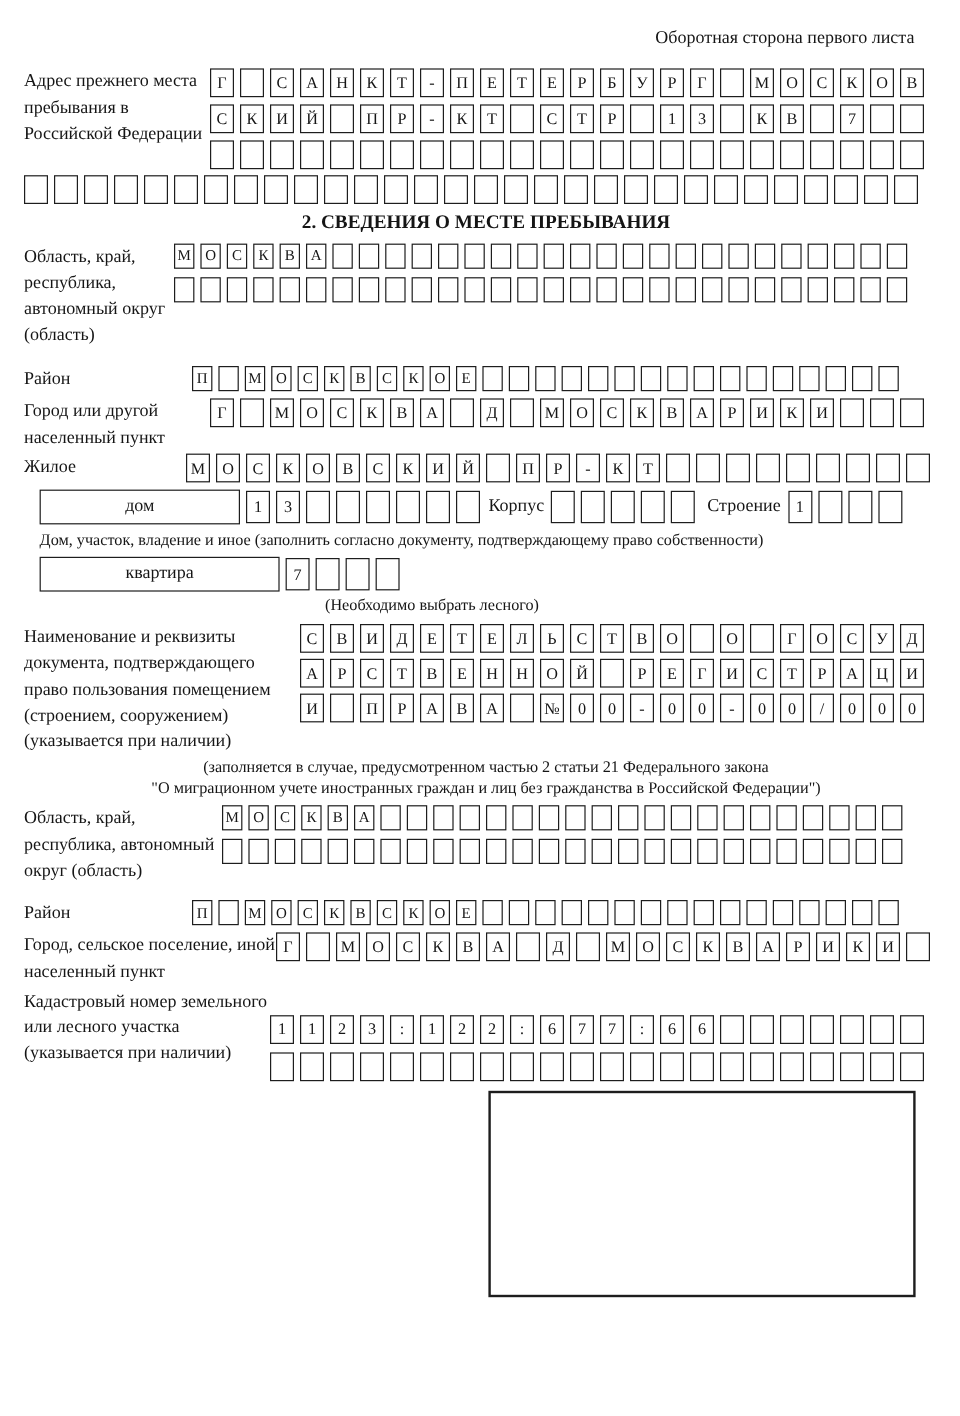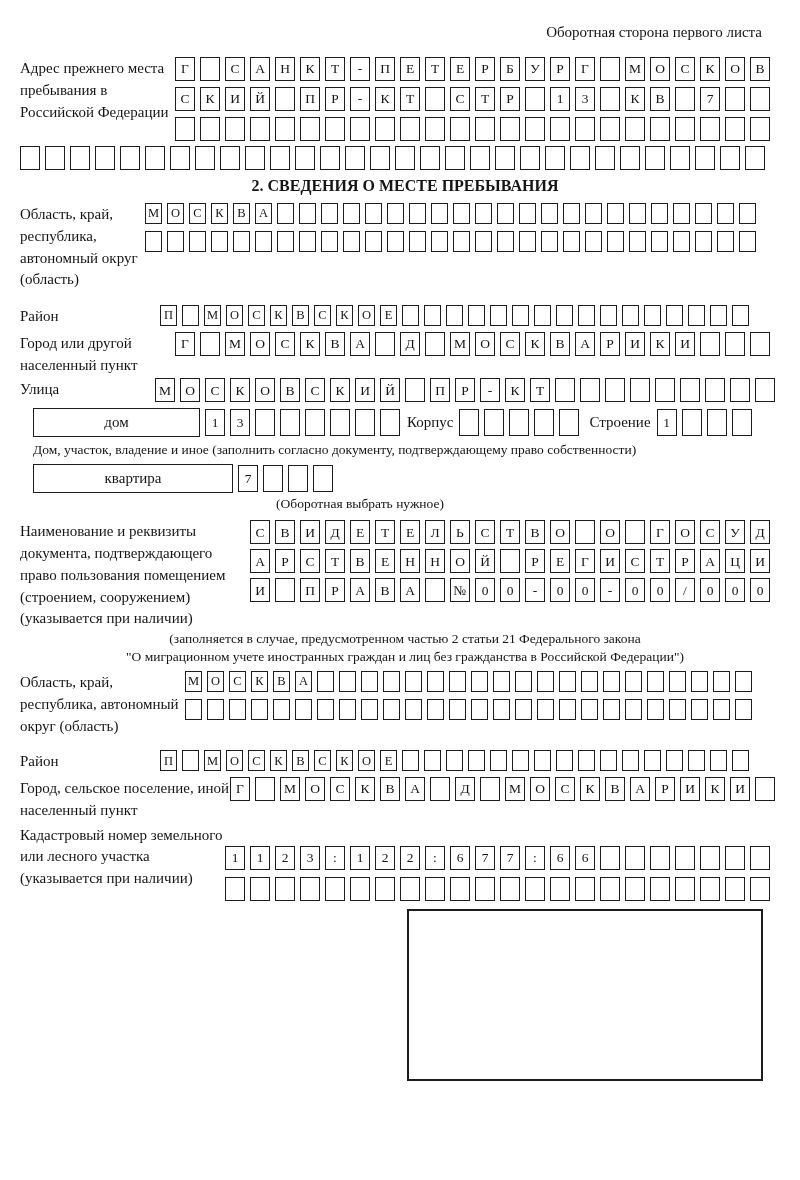--- a/index.html
+++ b/index.html
@@ -303,21 +303,21 @@
         <span class="cell">И</span>
         <span class="cell">К</span>
         <span class="cell">И</span>
         <span class="cell"></span>
         <span class="cell"></span>
         <span class="cell"></span>
       </div>
   </div>
 
   <div class="row-flex mt2">
-    <div class="label w135">Улица</div>
+    <div class="label w135">Жилое</div>
     <div class="cells">
         <span class="cell">М</span>
         <span class="cell">О</span>
         <span class="cell">С</span>
         <span class="cell">К</span>
         <span class="cell">О</span>
         <span class="cell">В</span>
         <span class="cell">С</span>
         <span class="cell">К</span>
         <span class="cell">И</span>
@@ -373,21 +373,21 @@
   <div class="row-flex mt5" style="margin-left:13px; align-items:center;">
     <div class="bigbox" style="width:200px;">квартира</div>
     <div class="cells tall" style="margin-left:5px;">
         <span class="cell">7</span>
         <span class="cell"></span>
         <span class="cell"></span>
         <span class="cell"></span>
       </div>
   </div>
 
-  <div class="caption mt2" style="text-align:center; margin-right:90px;">(Оборотная выбрать нужное)</div>
+  <div class="caption mt2" style="text-align:center; margin-right:90px;">(Необходимо выбрать лесного)</div>
 
   <div class="row-flex mt8">
     <div class="label w230">Наименование и реквизиты документа, подтверждающего право пользования помещением (строением, сооружением) (указывается при наличии)</div>
     <div class="cellstack doc-rows">
       <div class="cells">
           <span class="cell">С</span>
           <span class="cell">В</span>
           <span class="cell">И</span>
           <span class="cell">Д</span>
           <span class="cell">Е</span>

